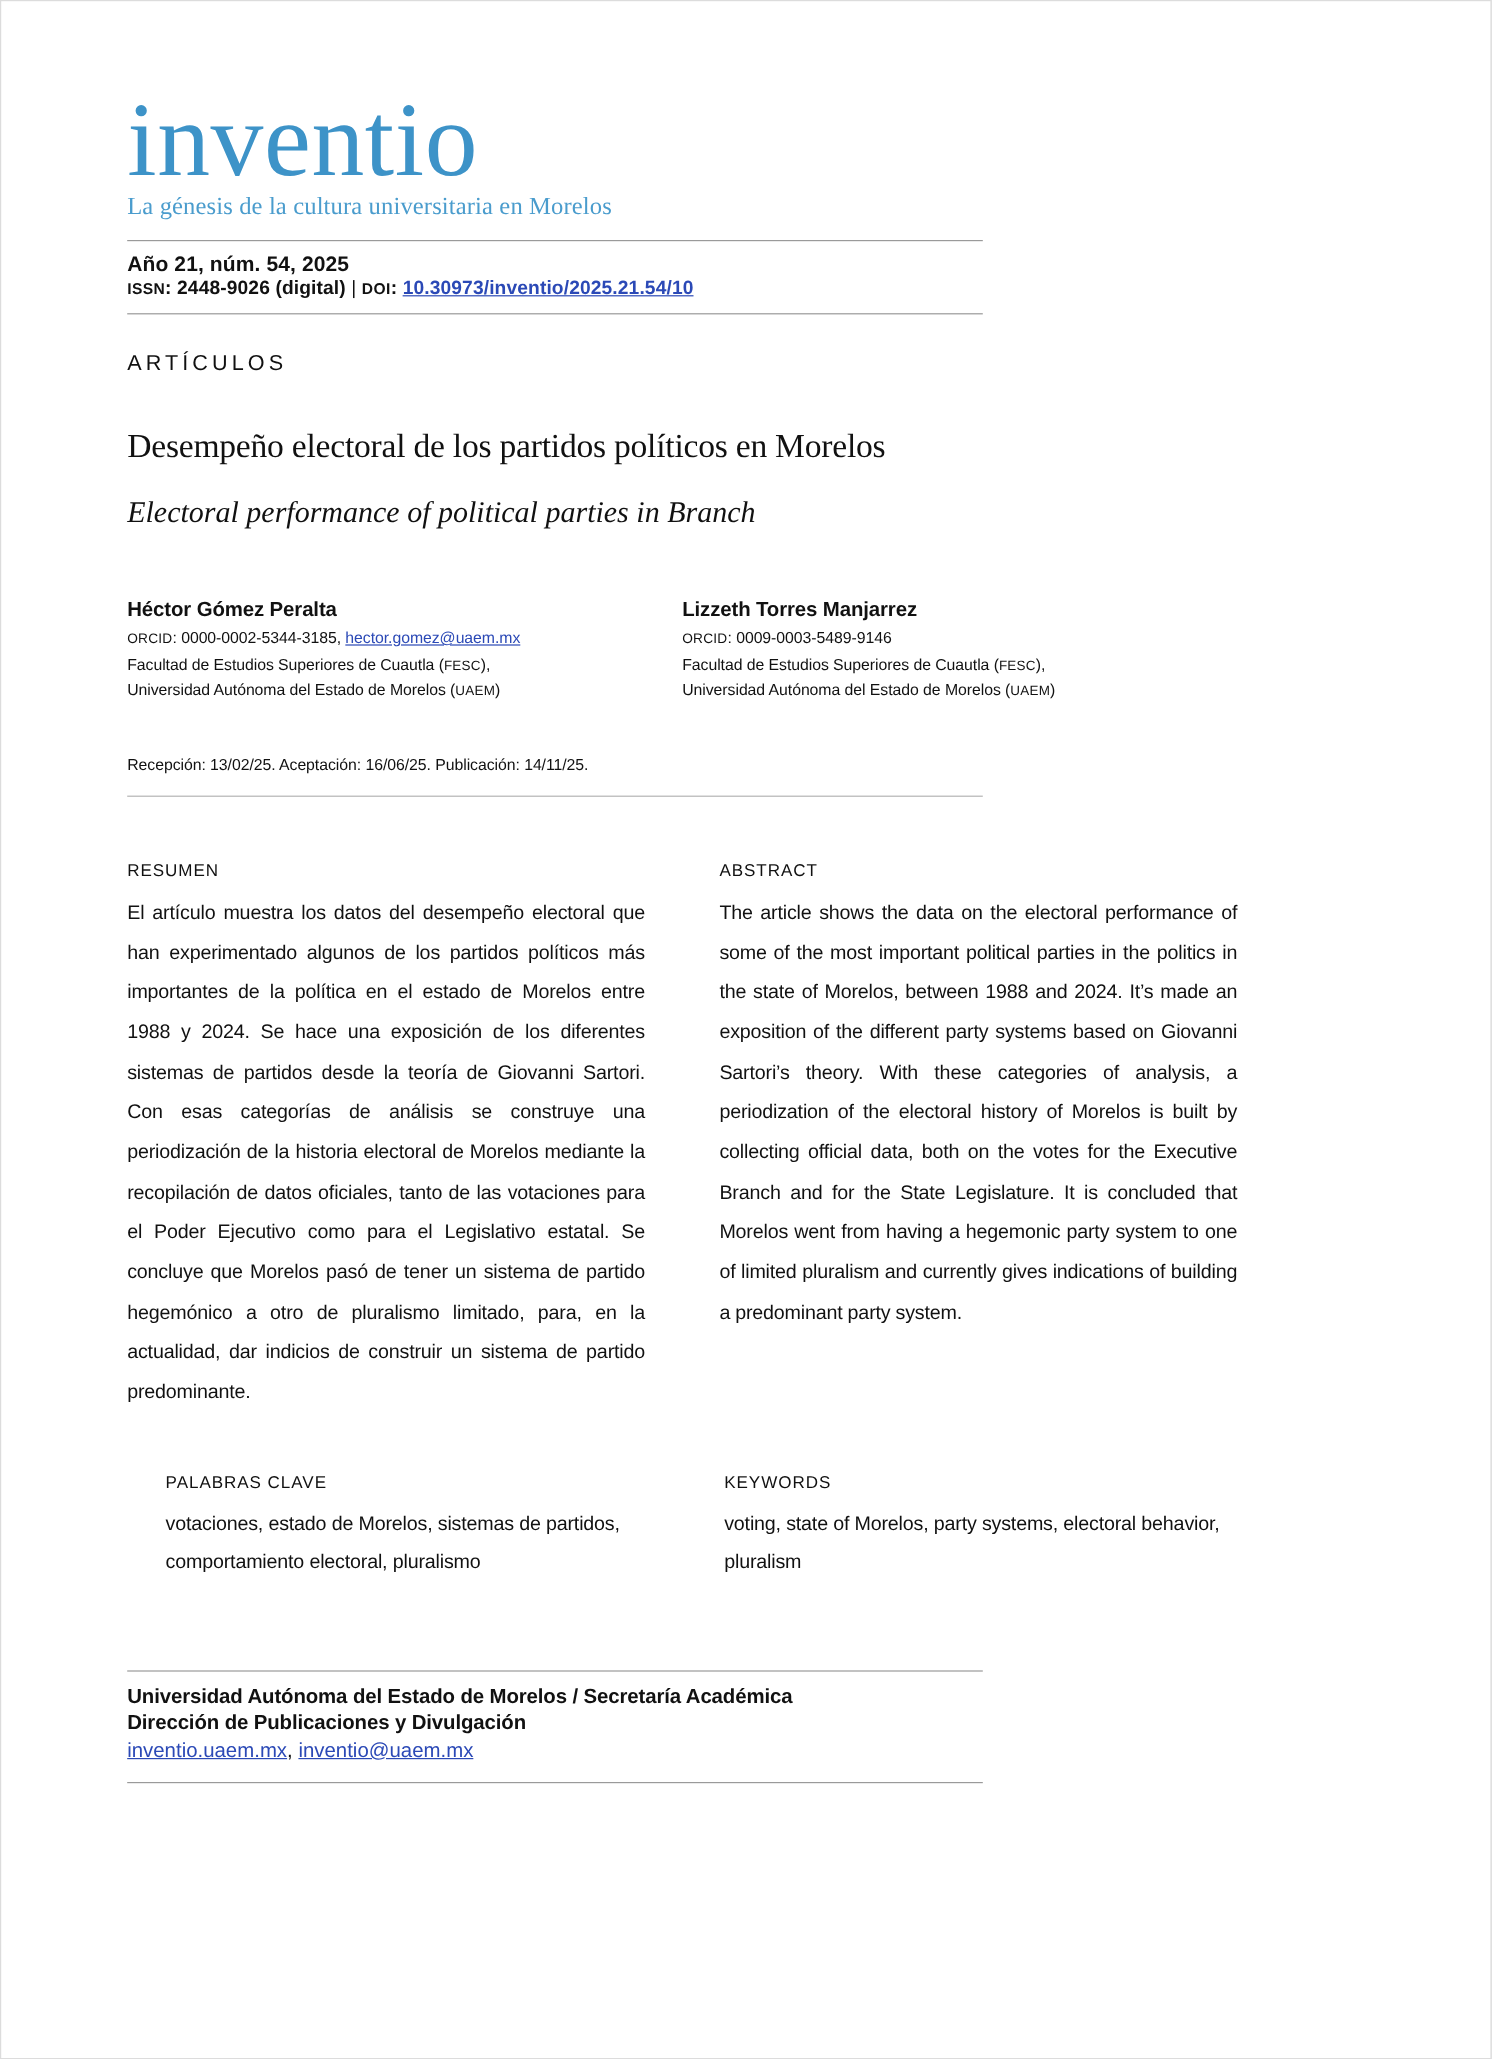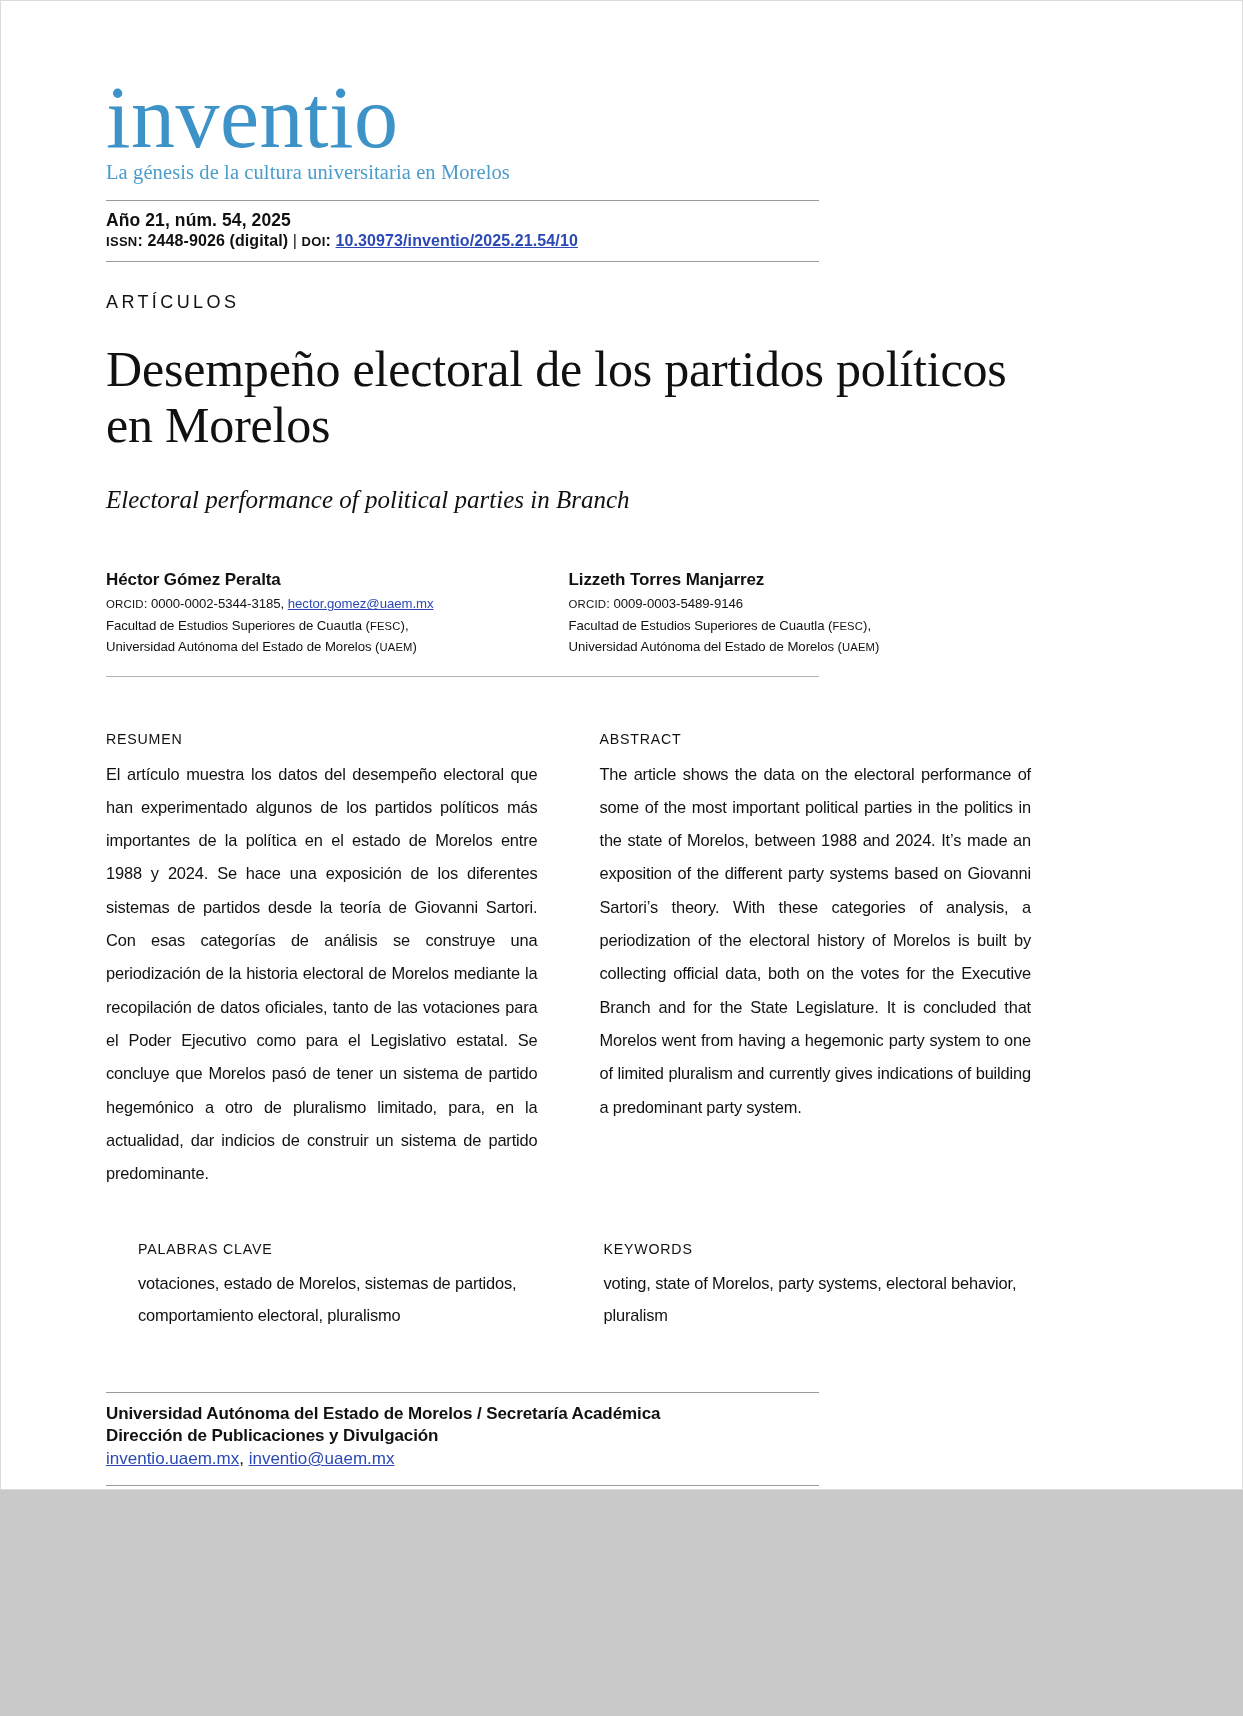--- a/index.html
+++ b/index.html
@@ -3,21 +3,21 @@
 <meta charset="utf-8">
 <style>
   html, body {
     margin: 0;
     padding: 0;
     background: #c9c9c9;
   }
   .page {
     position: relative;
     width: 1243px;
-    height: 1490px;
+    height: 1716px;
     margin: 0 auto;
     background: #ffffff;
     box-sizing: border-box;
     overflow: hidden;
     font-family: "Liberation Sans", sans-serif;
     color: #111111;
     text-decoration: underline;
   }
   
   .page-edge {
@@ -89,24 +89,24 @@
   .kicker {
     font-size: 18px;
     letter-spacing: 3.4px;
     margin-top: 30px;
     font-weight: 400;
   }
 
   
   .title {
     font-family: "Liberation Serif", serif;
-    font-size: 50px;
+    font-size: 28px;
     line-height: 1.12;
     font-weight: 400;
-    margin-top: 28px;
+    margin-top: 44px;
     letter-spacing: -0.2px;
   }
   .subtitle {
     font-family: "Liberation Serif", serif;
     font-style: italic;
     font-size: 25px;
     font-weight: 400;
     margin-top: 26px;
   }
 
@@ -263,20 +263,21 @@
           </div>
           <div>
             <span>Universidad Autónoma del Estado de Morelos</span>
             <span>(<span class="acro">UAEM</span>)</span>
           </div>
         </div>
       </div>
 
     </div>
 
+    <div class="dates">Recepción: 13/02/25. Aceptación: 16/06/25. Publicación: 14/11/25.</div>
     <div class="rule rule-3 light"></div>
 
     <div class="abstract-row">
       <div class="col">
         <div class="head">RESUMEN</div>
         <p class="body-text">El artículo muestra los datos del desempeño electoral que han experimentado algunos de los partidos políticos más importantes de la política en el estado de Morelos entre 1988 y 2024. Se hace una exposición de los diferentes sistemas de partidos desde la teoría de Giovanni Sartori. Con esas categorías de análisis se construye una periodización de la historia electoral de Morelos mediante la recopilación de datos oficiales, tanto de las votaciones para el Poder Ejecutivo como para el Legislativo estatal. Se concluye que Morelos pasó de tener un sistema de partido hegemónico a otro de pluralismo limitado, para, en la actualidad, dar indicios de construir un sistema de partido predominante.</p>
       </div>
       <div class="col">
         <div class="head">ABSTRACT</div>
         <p class="body-text">The article shows the data on the electoral performance of some of the most important political parties in the politics in the state of Morelos, between 1988 and 2024. It’s made an exposition of the different party systems based on Giovanni Sartori’s theory. With these categories of analysis, a periodization of the electoral history of Morelos is built by collecting official data, both on the votes for the Executive Branch and for the State Legislature. It is concluded that Morelos went from having a hegemonic party system to one of limited pluralism and currently gives indications of building a predominant party system.</p>

